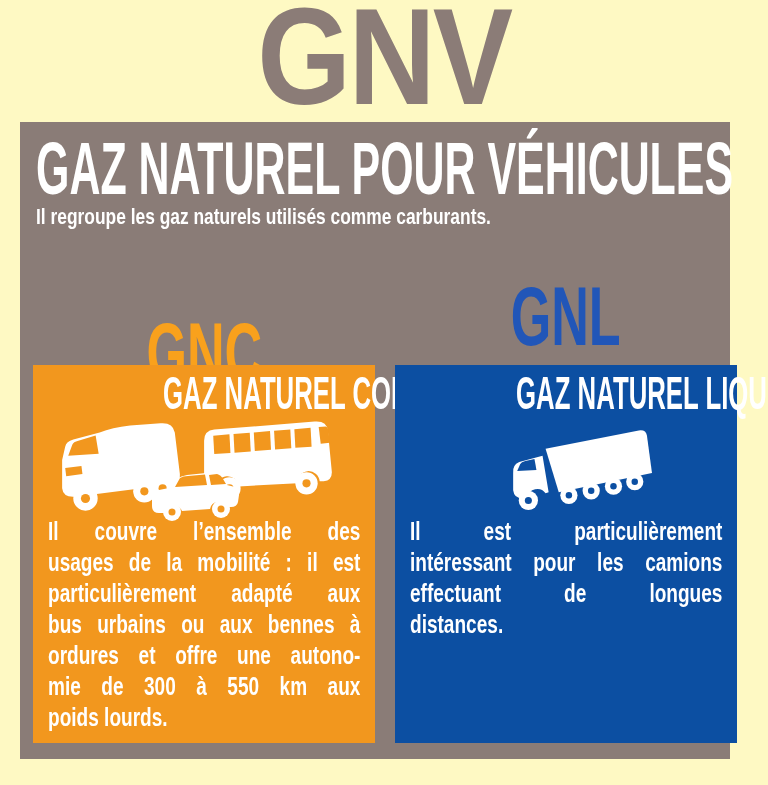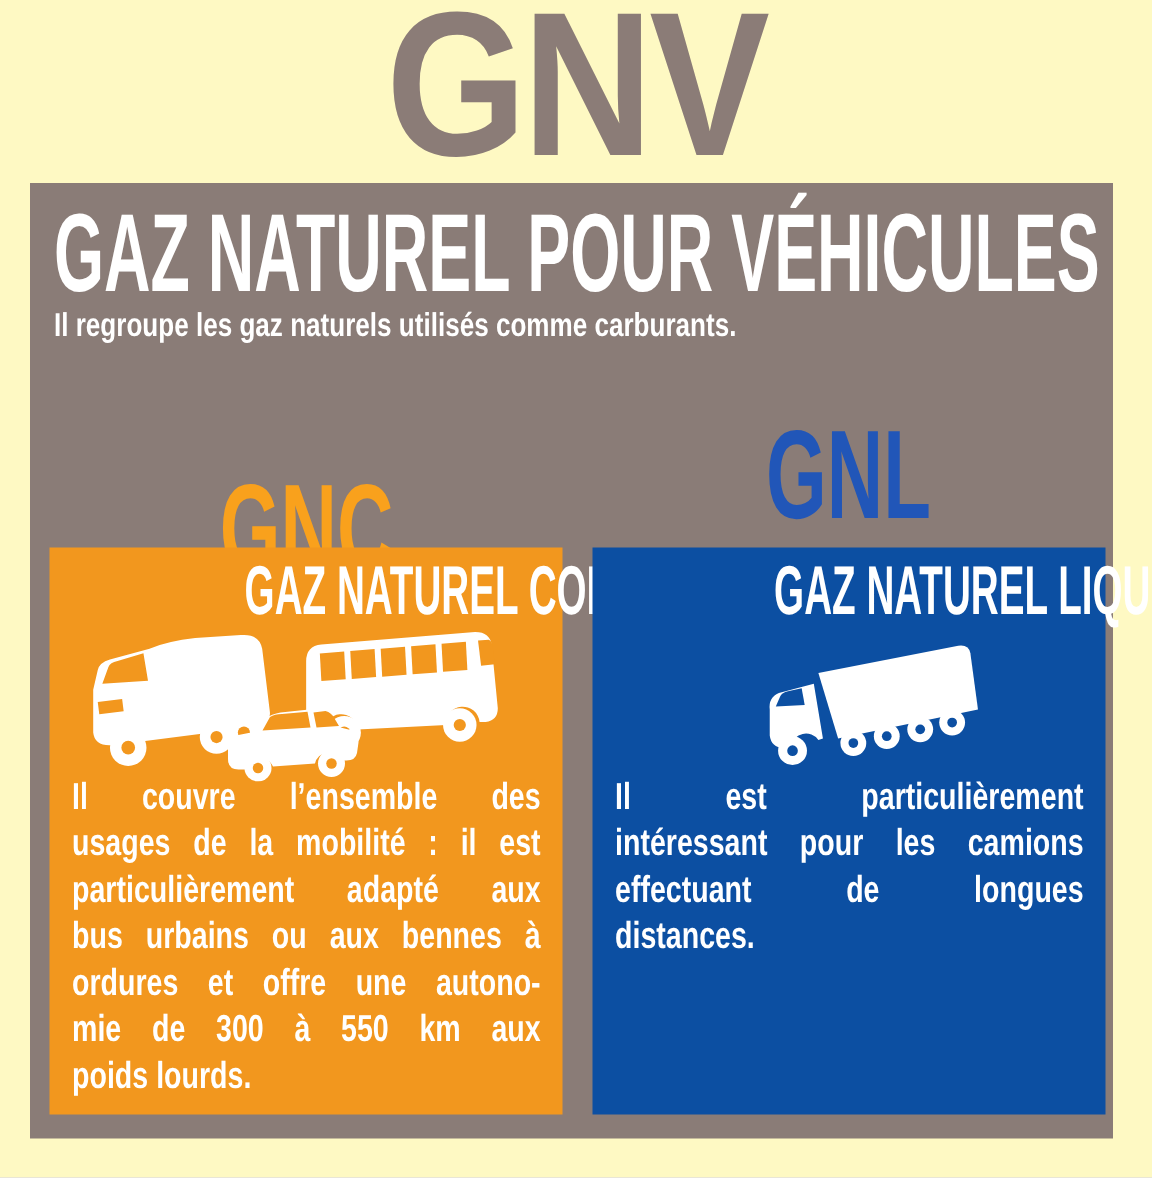--- a/index.html
+++ b/index.html
@@ -5,21 +5,21 @@
   html,body{margin:0;padding:0;background:#fff;}
   .poster{position:relative;width:768px;height:785px;background:#fef9c3;
           font-family:"Liberation Sans",sans-serif;overflow:hidden;}
 
   
   .gnv-title{position:absolute;top:-12px;left:0;width:100%;text-align:center;
              font-size:137px;line-height:1;font-weight:bold;color:#8B7C77;}
   .gnv-title span{display:inline-block;transform:scaleX(.88);letter-spacing:-3px;}
 
   
-  .main-panel{position:absolute;left:20px;top:122px;width:710px;height:637px;background:#8A7C77;padding-left:12px;}
+  .main-panel{position:absolute;left:20px;top:122px;width:710px;height:637px;background:#8A7C77;}
 
   .header-title{position:absolute;left:16px;top:10px;font-size:74px;line-height:1;
                 font-weight:bold;color:#fff;white-space:nowrap;}
   .header-title span{display:inline-block;transform:scaleX(.58);transform-origin:0 50%;}
 
   .header-subtitle{position:absolute;left:16px;top:82px;font-size:22px;font-weight:bold;
                    color:#fff;white-space:nowrap;}
   .header-subtitle span{display:inline-block;transform:scaleX(.79);transform-origin:0 50%;}
 
   

